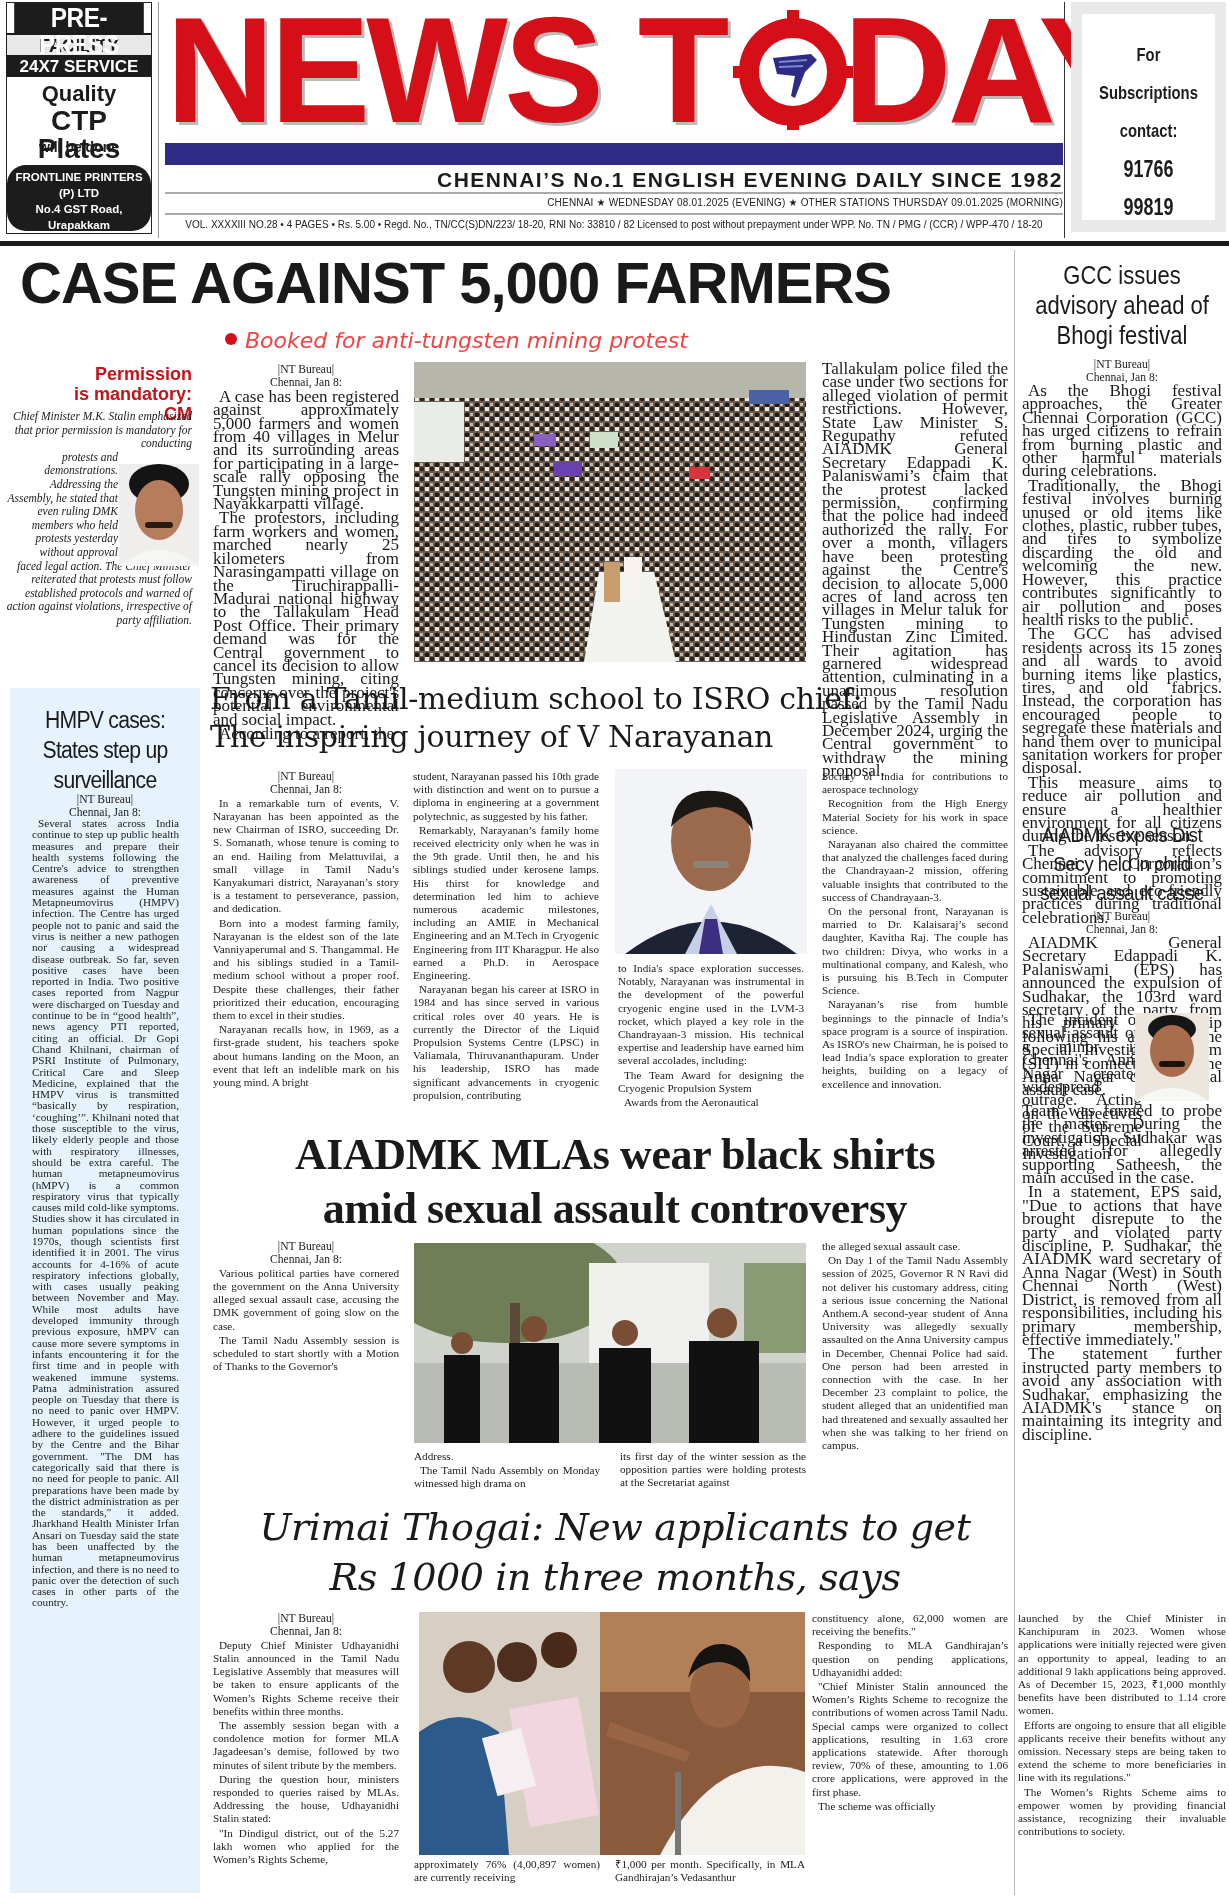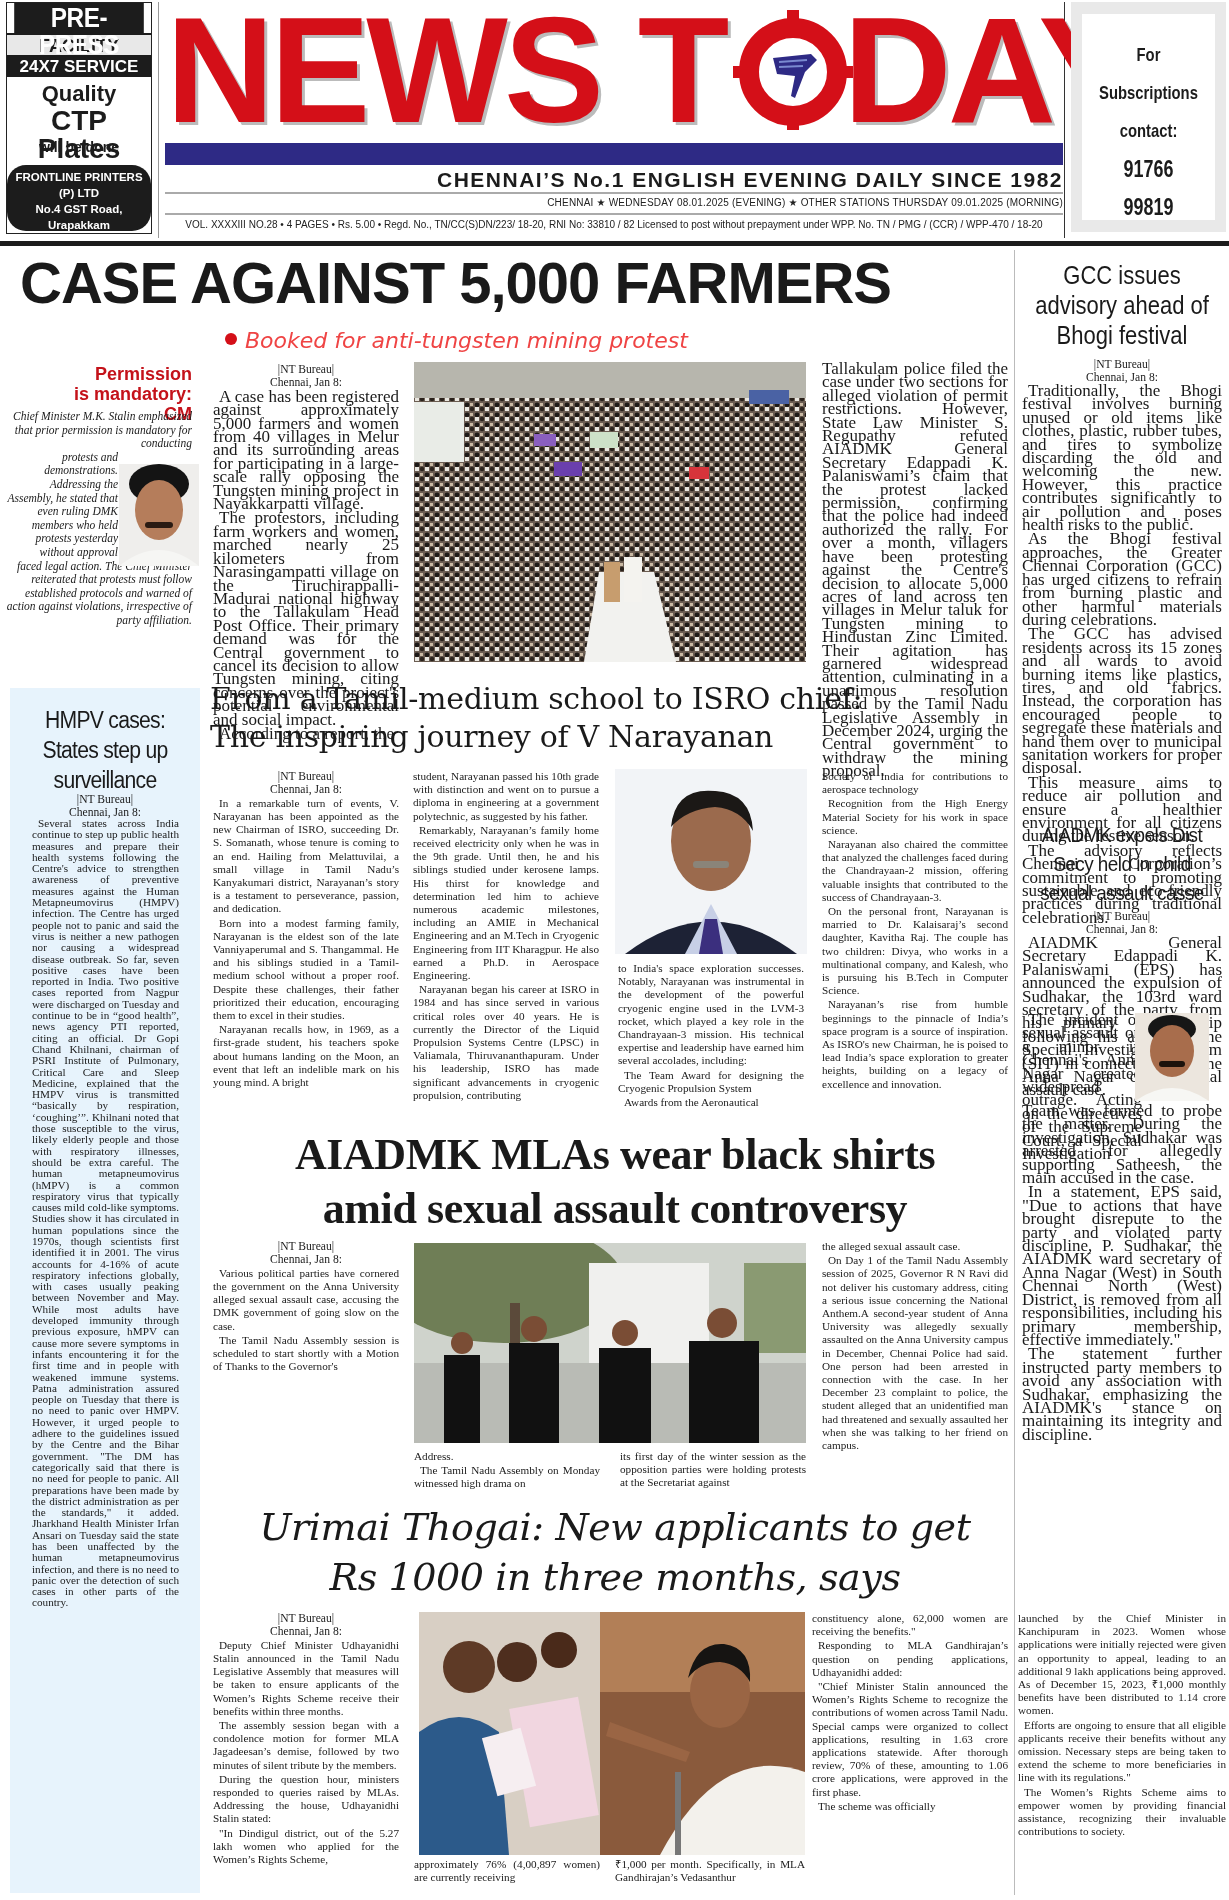--- a/index.html
+++ b/index.html
@@ -224,22 +224,22 @@
     <p style="text-indent:0">Tallakulam police filed the case under two sections for alleged violation of permit restrictions. However, State Law Minister S. Regupathy refuted AIADMK General Secretary Edappadi K. Palaniswami’s claim that the protest lacked permission, confirming that the police had indeed authorized the rally. For over a month, villagers have been protesting against the Centre's decision to allocate 5,000 acres of land across ten villages in Melur taluk for Tungsten mining to Hindustan Zinc Limited. Their agitation has garnered widespread attention, culminating in a unanimous resolution passed by the Tamil Nadu Legislative Assembly in December 2024, urging the Central government to withdraw the mining proposal.</p>
   </div>
 </div>
 
 <div class="abs gcc-head">GCC issues advisory ahead of Bhogi festival</div>
 <div class="abs gcc-byline">
   <div class="byline">|NT Bureau|</div>
   <div class="byline">Chennai, Jan 8:</div>
 </div>
 <div class="abs gcc-body body-text">
+  <p>As the Bhogi festival approaches, the Greater Chennai Corporation (GCC) has urged citizens to refrain from burning plastic and other harmful materials during celebrations.</p>
   <p>Traditionally, the Bhogi festival involves burning unused or old items like clothes, plastic, rubber tubes, and tires to symbolize discarding the old and welcoming the new. However, this practice contributes significantly to air pollution and poses health risks to the public.</p>
-  <p>As the Bhogi festival approaches, the Greater Chennai Corporation (GCC) has urged citizens to refrain from burning plastic and other harmful materials during celebrations.</p>
   <p>The GCC has advised residents across its 15 zones and all wards to avoid burning items like plastics, tires, and old fabrics. Instead, the corporation has encouraged people to segregate these materials and hand them over to municipal sanitation workers for proper disposal.</p>
   <p>This measure aims to reduce air pollution and ensure a healthier environment for all citizens during the festive season.</p>
   <p>The advisory reflects Chennai Corporation’s commitment to promoting sustainable and eco-friendly practices during traditional celebrations.</p>
 </div>
 
 <div class="abs aiadmk-head">AIADMK expels Dist Secy held in child sexual assault casse</div>
 <div class="abs aiadmk-byline">
   <div class="byline">|NT Bureau|</div>
   <div class="byline">Chennai, Jan 8:</div>
 </div>

